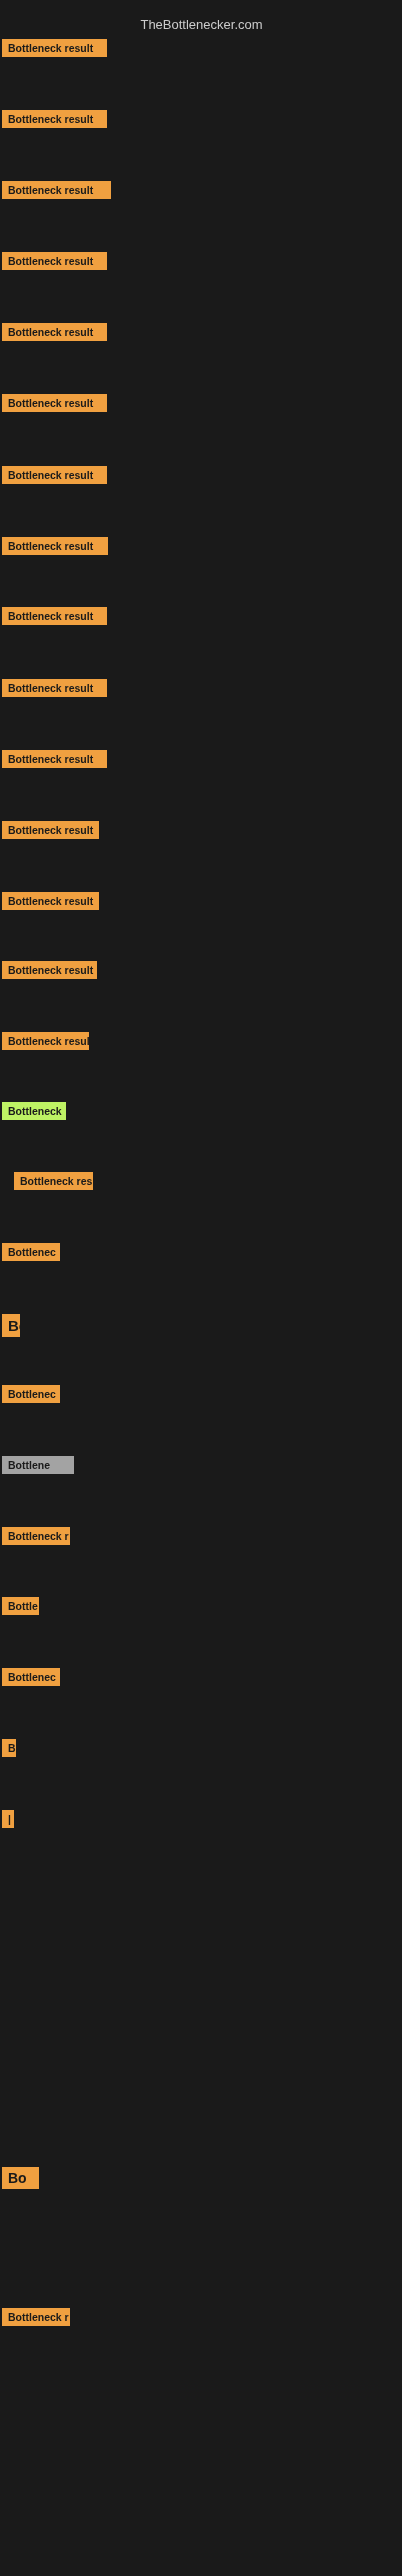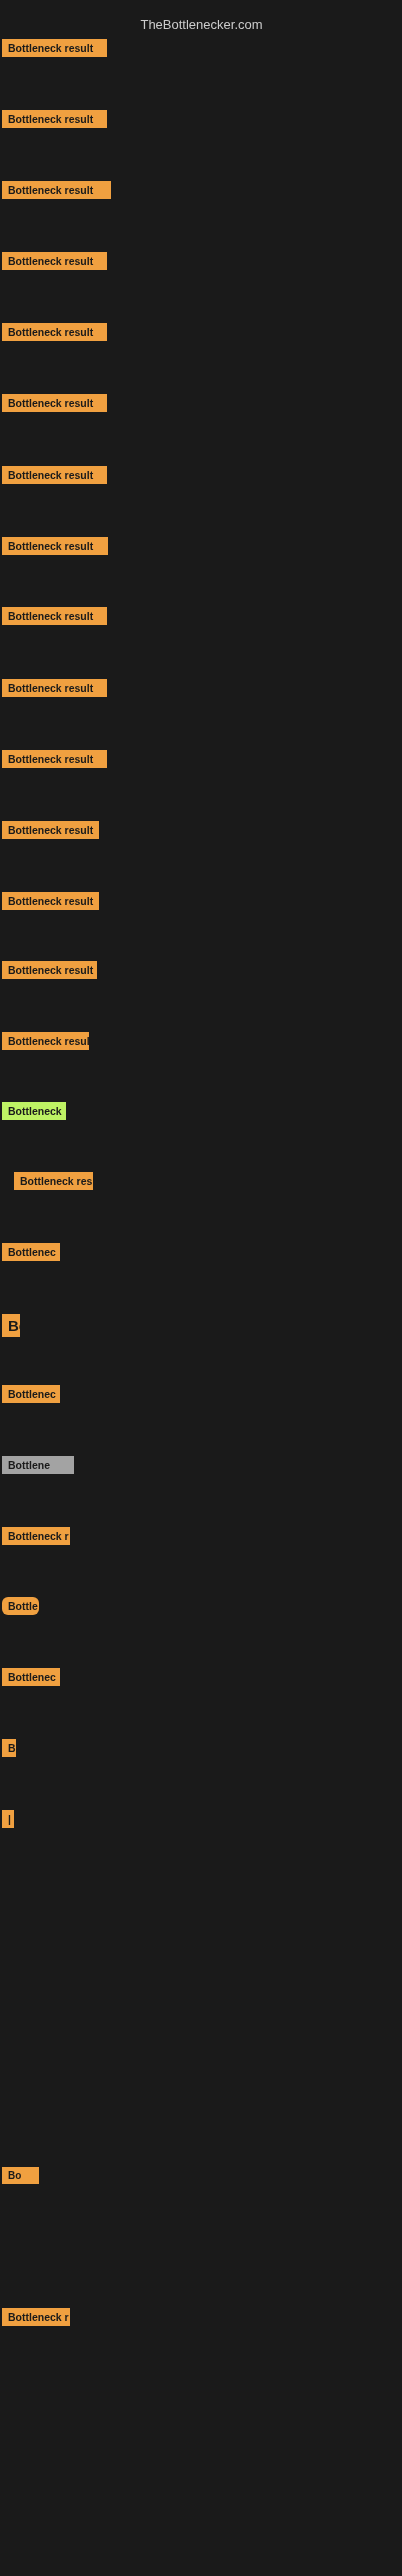--- a/index.html
+++ b/index.html
@@ -46,20 +46,20 @@
     <div style="position: absolute; top: 853px; left: 1.6px; background-color: rgb(240, 160, 64); color: rgb(26, 26, 26); font-size: 10.5px; font-weight: bold; padding: 3.2px 6.4px; display: inline-block; white-space: nowrap; overflow: hidden; width: 97px;">Bottleneck result</div>
     <div style="position: absolute; top: 922px; left: 1.6px; background-color: rgb(240, 160, 64); color: rgb(26, 26, 26); font-size: 10.5px; font-weight: bold; padding: 3.2px 6.4px; display: inline-block; white-space: nowrap; overflow: hidden; width: 95px;">Bottleneck result</div>
     <div style="position: absolute; top: 993px; left: 1.6px; background-color: rgb(240, 160, 64); color: rgb(26, 26, 26); font-size: 10.5px; font-weight: bold; padding: 3.2px 6.4px; display: inline-block; white-space: nowrap; overflow: hidden; width: 87px;">Bottleneck resul</div>
     <div style="position: absolute; top: 1063px; left: 1.6px; background-color: #bef264; color: rgb(26, 26, 26); font-size: 10.5px; font-weight: bold; padding: 3.2px 6.4px; display: inline-block; white-space: nowrap; overflow: hidden; width: 64px;">Bottleneck</div>
     <div style="position: absolute; top: 1133px; left: 1.6px; background-color: rgb(240, 160, 64); color: rgb(26, 26, 26); font-size: 10.5px; font-weight: bold; padding: 3.2px 6.4px; display: inline-block; white-space: nowrap; overflow: hidden; width: 79px; margin-left: 12px;">Bottleneck res</div>
     <div style="position: absolute; top: 1204px; left: 1.6px; background-color: rgb(240, 160, 64); color: rgb(26, 26, 26); font-size: 10.5px; font-weight: bold; padding: 3.2px 6.4px; display: inline-block; white-space: nowrap; overflow: hidden; width: 58px;">Bottlenec</div>
     <div style="position: absolute; top: 1275px; left: 1.6px; background-color: rgb(240, 160, 64); color: rgb(26, 26, 26); font-size: 15px; font-weight: bold; padding: 3.2px 6.4px; display: inline-block; white-space: nowrap; overflow: hidden; width: 18px;">Bottler</div>
     <div style="position: absolute; top: 1346px; left: 1.6px; background-color: rgb(240, 160, 64); color: rgb(26, 26, 26); font-size: 10.5px; font-weight: bold; padding: 3.2px 6.4px; display: inline-block; white-space: nowrap; overflow: hidden; width: 58px;">Bottlenec</div>
     <div style="position: absolute; top: 1417px; left: 1.6px; background-color: #a3a3a3; color: rgb(26, 26, 26); font-size: 10.5px; font-weight: bold; padding: 3.2px 6.4px; display: inline-block; white-space: nowrap; overflow: hidden; width: 72px;">Bottlene</div>
     <div style="position: absolute; top: 1488px; left: 1.6px; background-color: rgb(240, 160, 64); color: rgb(26, 26, 26); font-size: 10.5px; font-weight: bold; padding: 3.2px 6.4px; display: inline-block; white-space: nowrap; overflow: hidden; width: 68px;">Bottleneck r</div>
-    <div style="position: absolute; top: 1558px; left: 1.6px; background-color: rgb(240, 160, 64); color: rgb(26, 26, 26); font-size: 10.5px; font-weight: bold; padding: 3.2px 6.4px; display: inline-block; white-space: nowrap; overflow: hidden; width: 37px; border-radius: 6px;">Bottle</div>
+    <div style="position: absolute; top: 1558px; left: 1.6px; background-color: rgb(240, 160, 64); color: rgb(26, 26, 26); font-size: 10.5px; font-weight: bold; padding: 3.2px 6.4px; display: inline-block; white-space: nowrap; overflow: hidden; width: 37px;">Bottle</div>
     <div style="position: absolute; top: 1629px; left: 1.6px; background-color: rgb(240, 160, 64); color: rgb(26, 26, 26); font-size: 10.5px; font-weight: bold; padding: 3.2px 6.4px; display: inline-block; white-space: nowrap; overflow: hidden; width: 58px;">Bottlenec</div>
     <div style="position: absolute; top: 1700px; left: 1.6px; background-color: rgb(240, 160, 64); color: rgb(26, 26, 26); font-size: 10.5px; font-weight: bold; padding: 3.2px 6.4px; display: inline-block; white-space: nowrap; overflow: hidden; width: 14.5px;">B</div>
     <div style="position: absolute; top: 1771px; left: 1.6px; background-color: rgb(240, 160, 64); color: rgb(26, 26, 26); font-size: 10.5px; font-weight: bold; padding: 3.2px 6.4px; display: inline-block; white-space: nowrap; overflow: hidden; width: 8px;">|</div>
-    <div style="position: absolute; top: 2128px; left: 1.6px; background-color: rgb(240, 160, 64); color: rgb(26, 26, 26); font-size: 10px; font-weight: bold; padding: 3.2px 6.4px; display: inline-block; white-space: nowrap; overflow: hidden; width: 37px;">Bo</div>
+    <div style="position: absolute; top: 2128px; left: 1.6px; background-color: rgb(240, 160, 64); color: rgb(26, 26, 26); font-size: 14px; font-weight: bold; padding: 3.2px 6.4px; display: inline-block; white-space: nowrap; overflow: hidden; width: 37px;">Bo</div>
     <div style="position: absolute; top: 2269px; left: 1.6px; background-color: rgb(240, 160, 64); color: rgb(26, 26, 26); font-size: 10.5px; font-weight: bold; padding: 3.2px 6.4px; display: inline-block; white-space: nowrap; overflow: hidden; width: 68px;">Bottleneck r</div>
   </div>
 
 
 </body></html>

